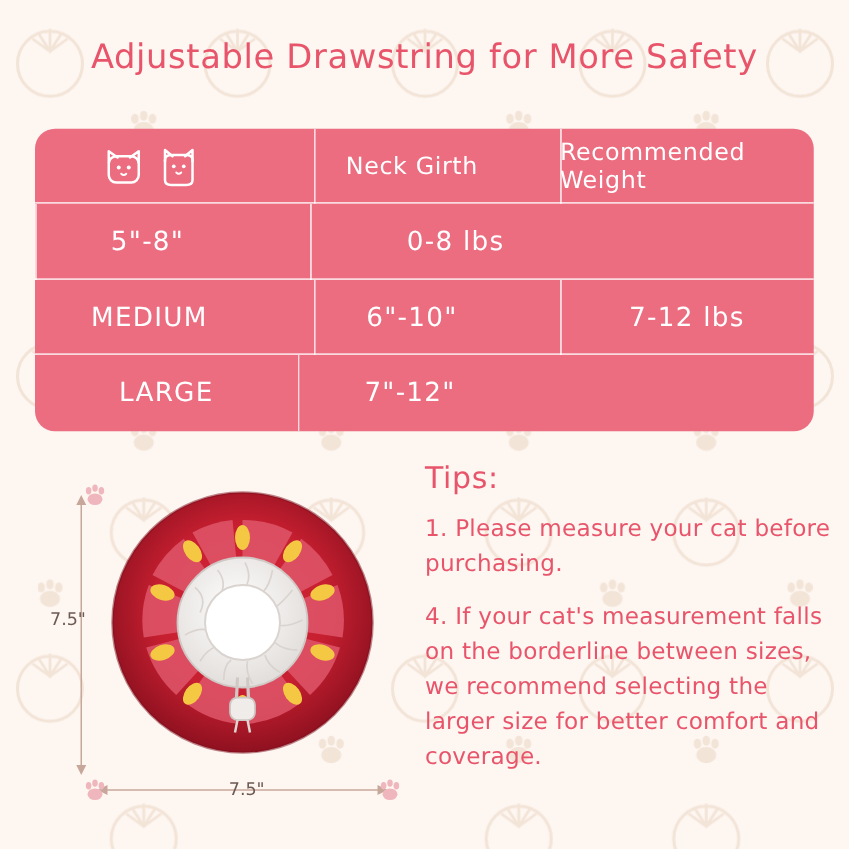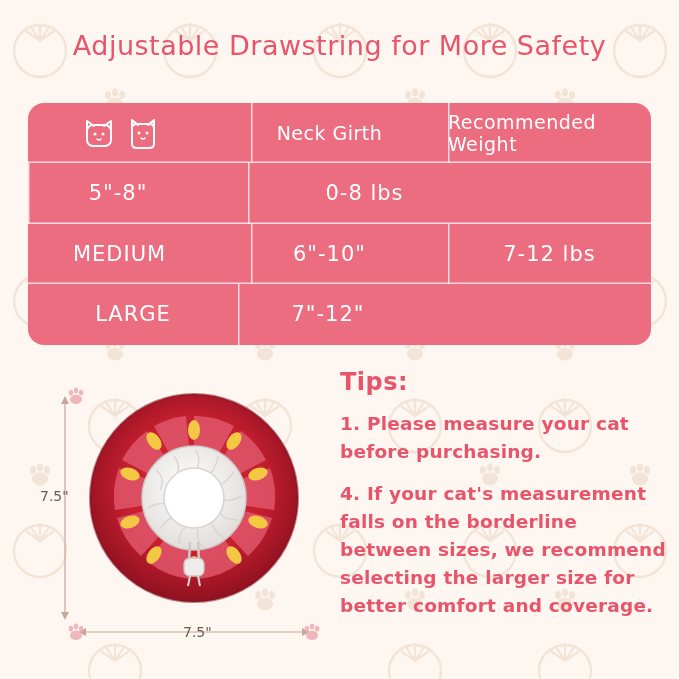--- a/index.html
+++ b/index.html
@@ -122,21 +122,20 @@
   #dim-v-label { left: 20px; top: 118px; }
   #dim-h-label { left: 163px; top: 254px; }
 
   
   #tips {
     position: absolute;
     left: 340px;
     top: 368px;
     width: 330px;
     color: #e8556b;
-    font-weight: bold;
   }
   #tips-heading {
     font-size: 24px;
     margin-bottom: 14px;
     letter-spacing: 0.5px;
   }
   .tip {
     font-size: 18.5px;
     line-height: 28px;
     margin-bottom: 14px;

